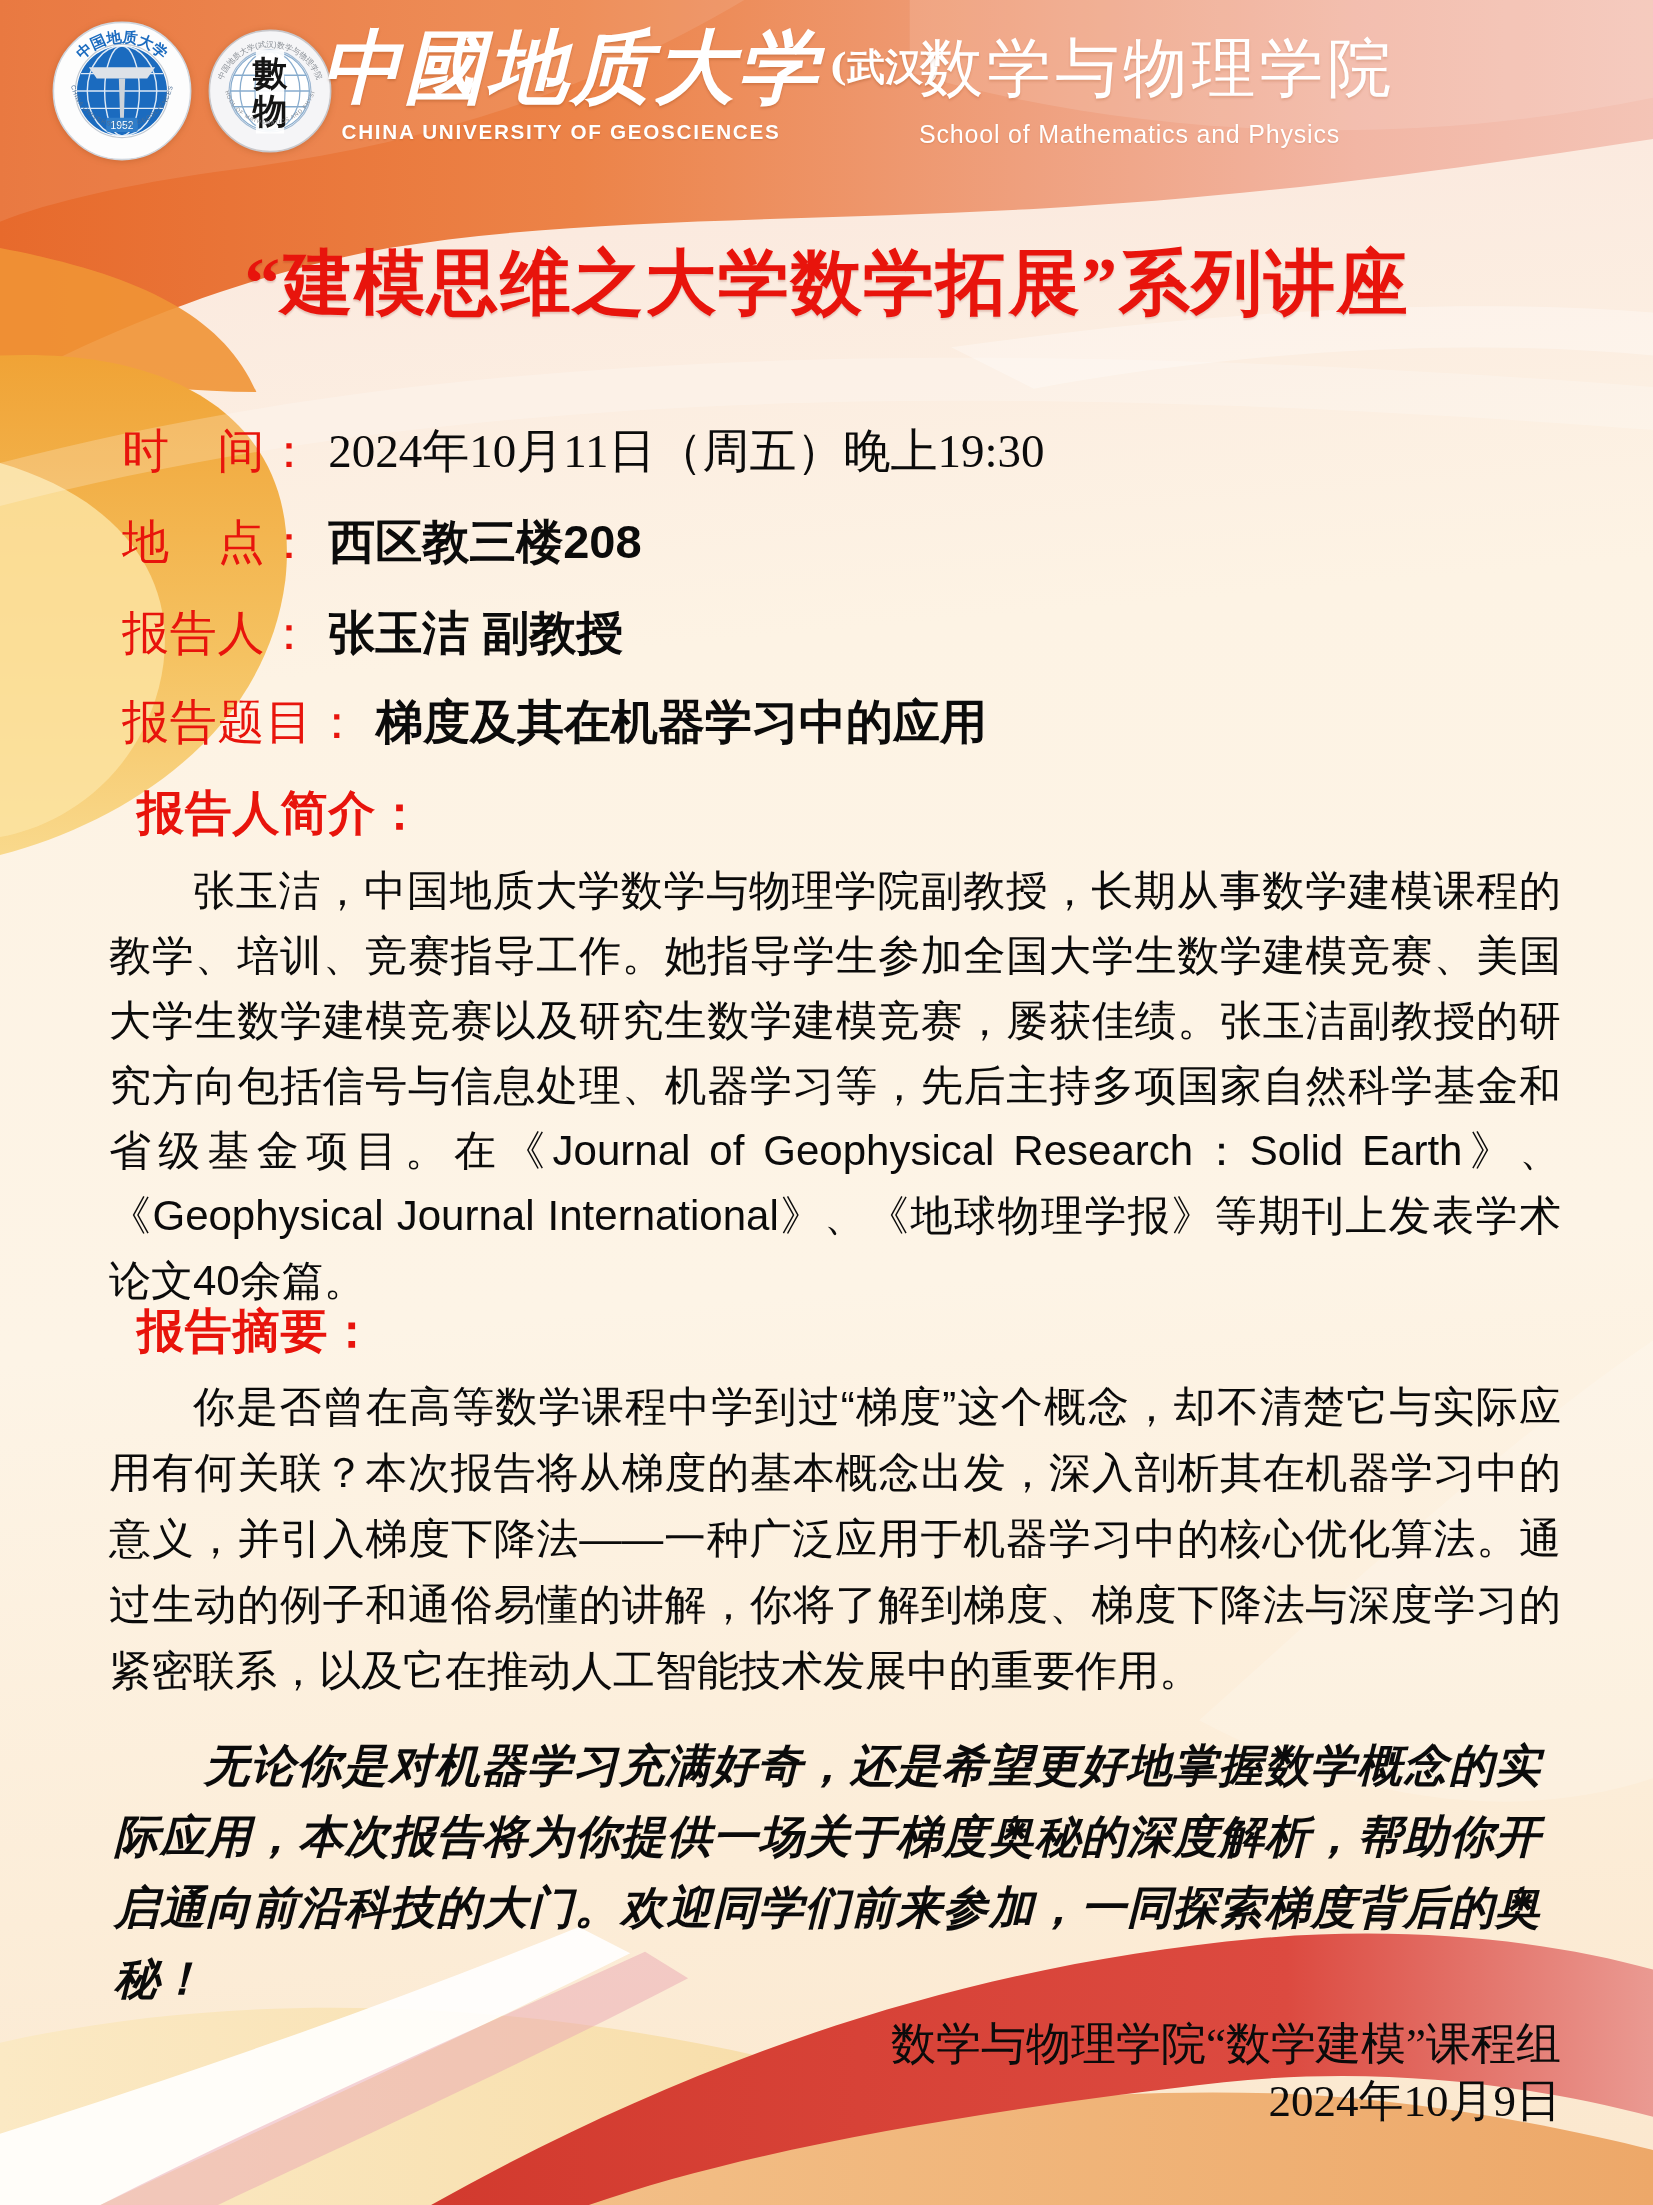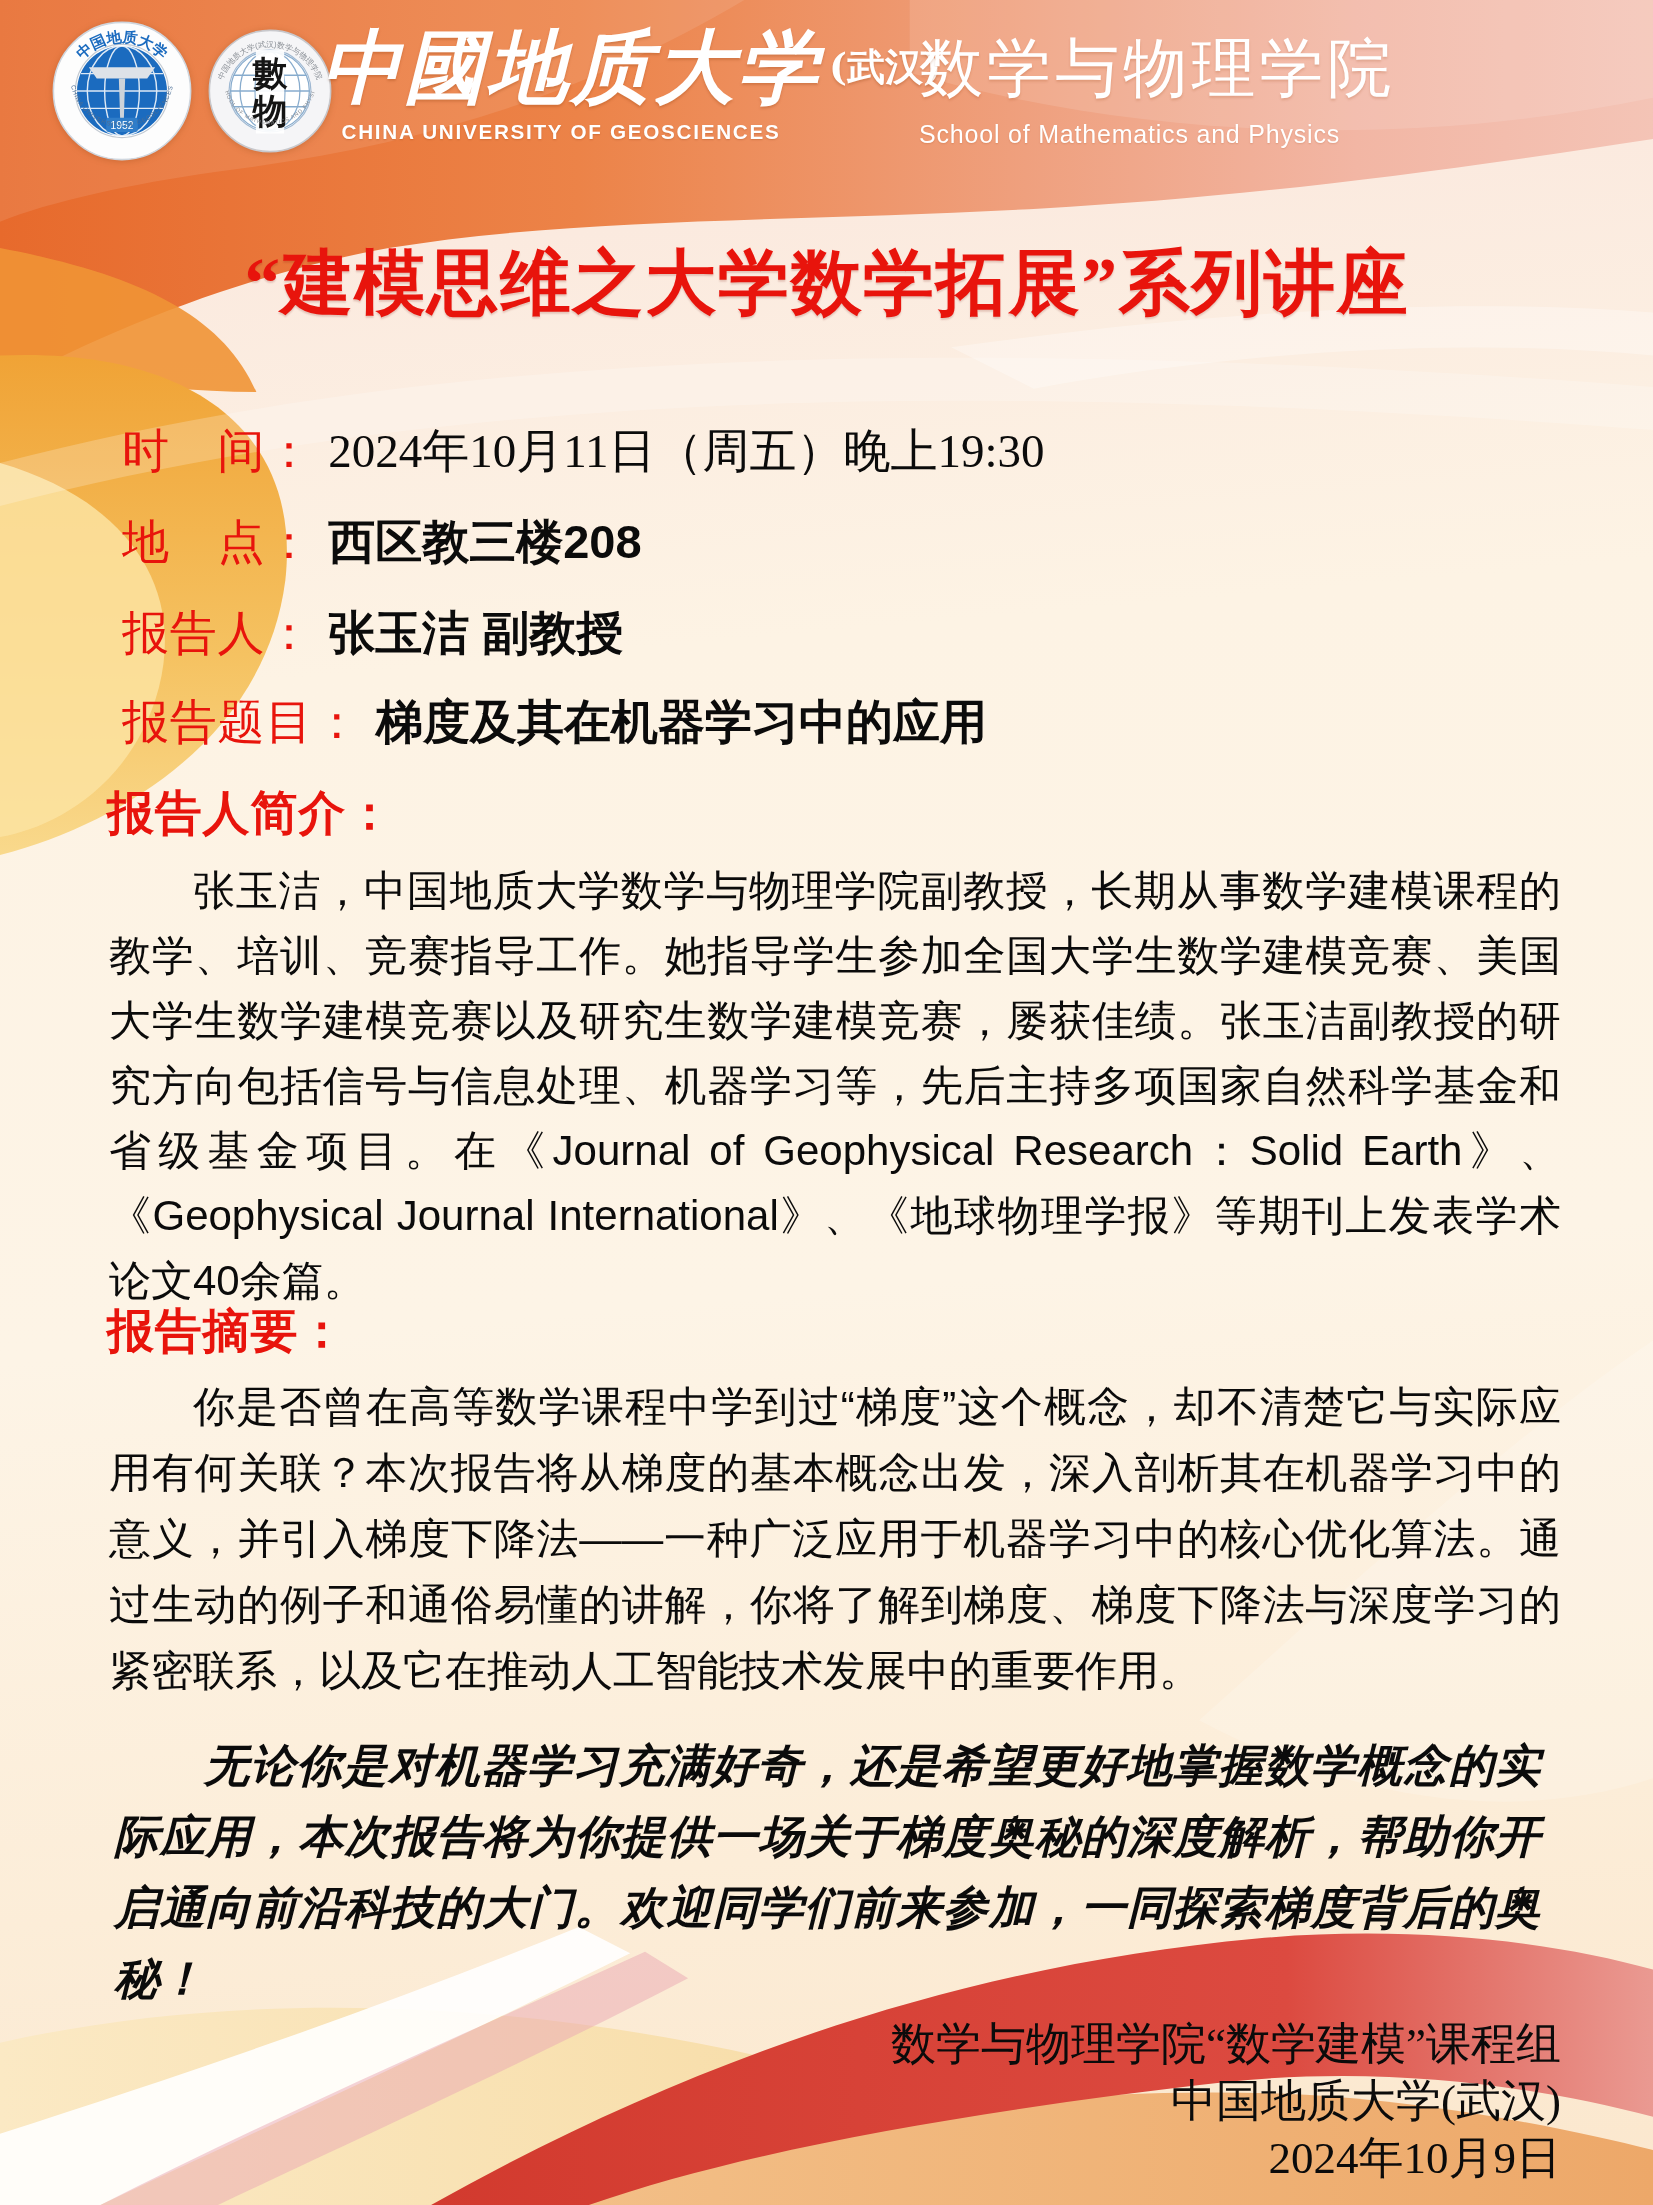--- a/index.html
+++ b/index.html
@@ -31,21 +31,21 @@
   
   .poster-title{position:absolute;left:0;top:236px;width:100%;text-align:center;
     color:#e8140c;font-size:71px;font-weight:900;letter-spacing:1.7px;white-space:nowrap;
     text-shadow:0 1.7px 1.7px rgba(120,20,10,.18);}
 
   
   .info-line{position:absolute;left:122px;white-space:nowrap;font-size:47px;}
   .lbl{color:#e8140c;font-weight:400;letter-spacing:0.8px;}
   .val{color:#0b0b0b;margin-left:15px;text-align:right;}
   .val-sans{font-family:"Liberation Sans","DejaVu Sans",sans-serif;font-weight:600;}
-  .sec-head{position:absolute;left:107px;color:#e8140c;font-size:47px;font-weight:900;letter-spacing:0.8px;}
+  .sec-head{position:absolute;left:137px;color:#e8140c;font-size:47px;font-weight:900;letter-spacing:0.8px;}
 
   
   .para{position:absolute;color:#0b0b0b;text-align:justify;text-indent:2em;}
   .bio{left:109px;top:858px;width:1452px;font-size:42px;line-height:65px;
     font-family:"Liberation Sans","DejaVu Sans",sans-serif;font-weight:500;}
   .abstract{left:109px;top:1374px;width:1452px;font-size:42px;line-height:66px;
     font-family:"Liberation Sans","DejaVu Sans",sans-serif;font-weight:500;}
   .invite{left:114px;top:1730px;width:1426px;font-size:45px;line-height:71px;
     font-style:italic;font-weight:600;font-family:"DejaVu Serif","Liberation Serif",serif;}
 
@@ -182,19 +182,18 @@
     <div class="sec-head" style="top:782px">报告人简介：</div>
     <div class="para bio">张玉洁，中国地质大学数学与物理学院副教授，长期从事数学建模课程的教学、培训、竞赛指导工作。她指导学生参加全国大学生数学建模竞赛、美国大学生数学建模竞赛以及研究生数学建模竞赛，屡获佳绩。张玉洁副教授的研究方向包括信号与信息处理、机器学习等，先后主持多项国家自然科学基金和省级基金项目。在《Journal of Geophysical Research：Solid Earth》、《Geophysical Journal International》、《地球物理学报》等期刊上发表学术论文40余篇。</div>
 
     <div class="sec-head" style="top:1300px">报告摘要：</div>
     <div class="para abstract">你是否曾在高等数学课程中学到过“梯度”这个概念，却不清楚它与实际应用有何关联？本次报告将从梯度的基本概念出发，深入剖析其在机器学习中的意义，并引入梯度下降法——一种广泛应用于机器学习中的核心优化算法。通过生动的例子和通俗易懂的讲解，你将了解到梯度、梯度下降法与深度学习的紧密联系，以及它在推动人工智能技术发展中的重要作用。</div>
 
     <div class="para invite">无论你是对机器学习充满好奇，还是希望更好地掌握数学概念的实际应用，本次报告将为你提供一场关于梯度奥秘的深度解析，帮助你开启通向前沿科技的大门。欢迎同学们前来参加，一同探索梯度背后的奥秘！</div>
 
     <div class="footer">
       <div>数学与物理学院“数学建模”课程组</div>
-      <div>中国地质大学(武汉)</div>
       <div>2024年10月9日</div>
     </div>
 
   </div>
 </div>
 
 
 </body></html>

